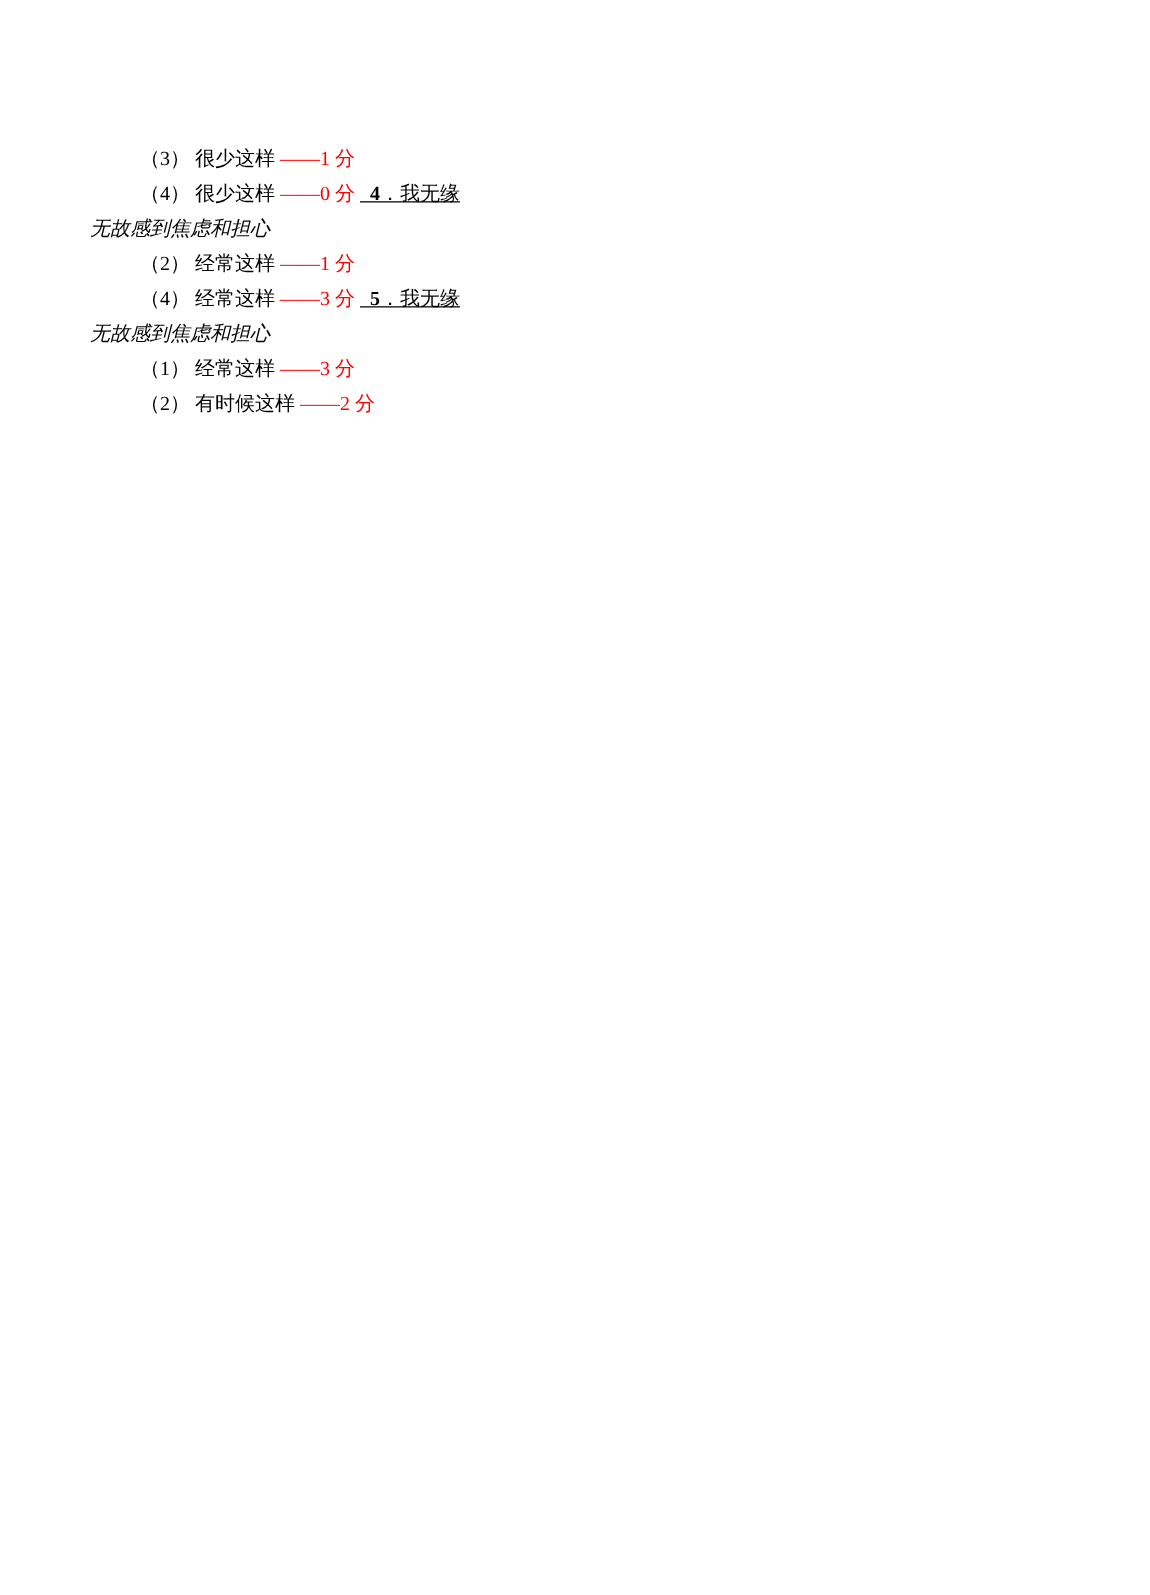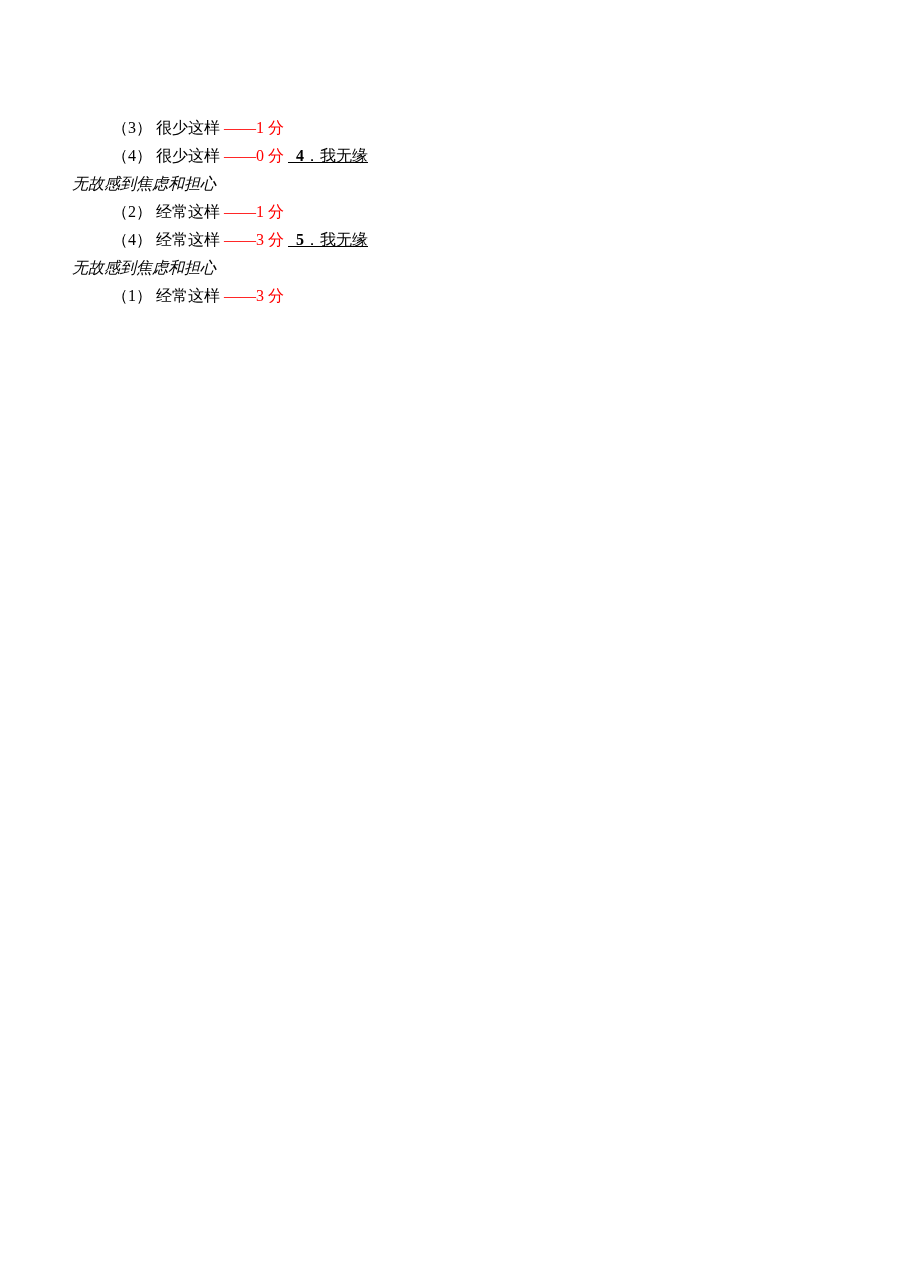--- a/index.html
+++ b/index.html
@@ -80,13 +80,18 @@
   </div>
 
   <div class="wrap-line">无故感到焦虑和担心</div>
 
   <div class="option-line">
     <span class="num">（1）</span>
     <span class="text">经常这样</span>
     <span class="score">——3 分</span>
   </div>
 
+  <div class="option-line">
+    <span class="num">（2）</span>
+    <span class="text">有时候这样</span>
+    <span class="score">——2 分</span>
+  </div>
 </div>
 
 </body></html>

